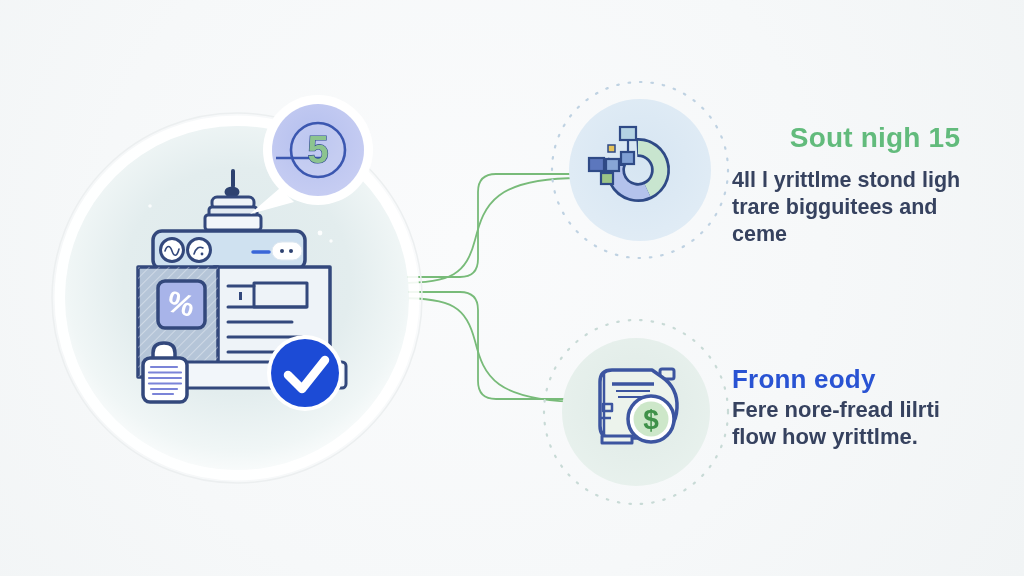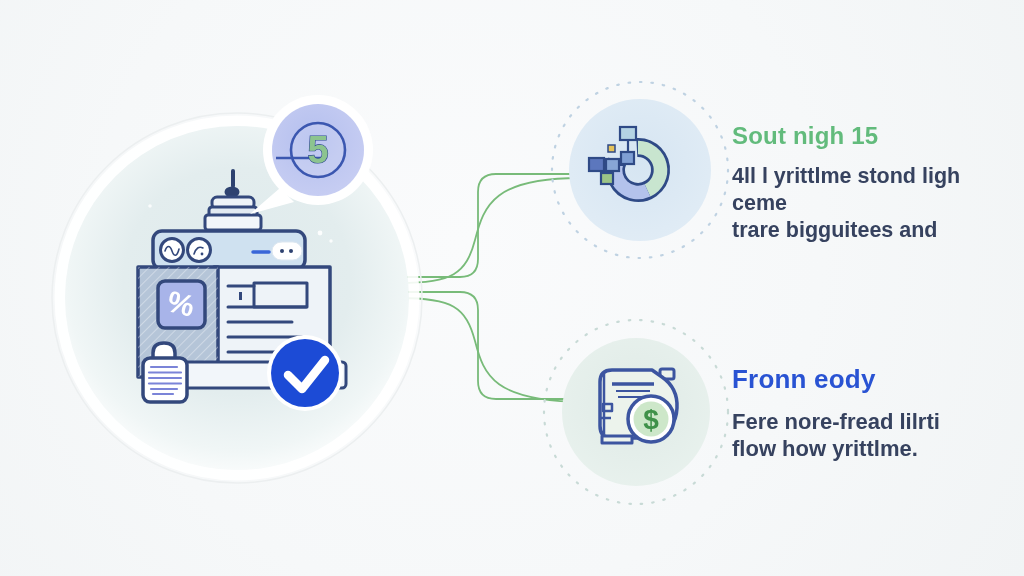--- a/index.html
+++ b/index.html
@@ -4,27 +4,27 @@
 <style>
   html,body{margin:0;padding:0;}
   body{font-family:"Liberation Sans", sans-serif; background:#eef0f2;}
   .stage{
     position:relative; width:1024px; height:576px; overflow:hidden;
     background:radial-gradient(circle at 45% 42%, #fafbfc 0%, #f6f8f9 55%, #f1f4f5 100%);
   }
   .overlay-svg{position:absolute; left:0; top:0;}
   .item-text{position:absolute;}
   .item-title{font-weight:700; letter-spacing:.2px;}
-  .item-title.green{color:#62bb7c; font-size:24px;}
+  .item-title.green{color:#62bb7c; font-size:28px;text-align:right;}
   .item-title.blue{color:#2953d3; font-size:26px;}
   .item-body{color:#36425f; font-size:21.5px; line-height:27px; font-weight:700;}
   .t-top{left:732px; top:122px;}
   .t-top .item-body{margin-top:13px;}
   .t-bottom{left:732px; top:364px;}
-  .t-bottom .item-body{margin-top:13px; font-size:22px;}
+  .t-bottom .item-body{margin-top:1px; font-size:22px;}
 </style>
 </head>
 <body>
 
 <div class="stage">
 
   <svg class="overlay-svg" width="1024" height="576" viewBox="0 0 1024 576">
     <defs>
       <radialGradient id="heroGrad" cx="50%" cy="45%" r="60%">
         <stop offset="0%" stop-color="#deeaec"></stop>
@@ -183,22 +183,22 @@
         <circle cx="651" cy="419" r="17.5" fill="#cde7c9"></circle>
         <text x="651" y="429" text-anchor="middle" font-size="28" font-weight="bold" fill="#3f9149">$</text>
       </g>
     </g>
   </svg>
 
   <div class="item-text t-top">
     <div class="item-title green">Sout nigh 15</div>
     <div class="item-body">
       <div>4ll l yrittlme stond ligh</div>
+      <div>trare bigguitees and</div>
       <div>ceme</div>
-      <div>trare bigguitees and</div>
     </div>
   </div>
 
   <div class="item-text t-bottom">
     <div class="item-title blue">Fronn eody</div>
     <div class="item-body">
       <div>Fere nore-fread lilrti</div>
       <div>flow how yrittlme.</div>
     </div>
   </div>

